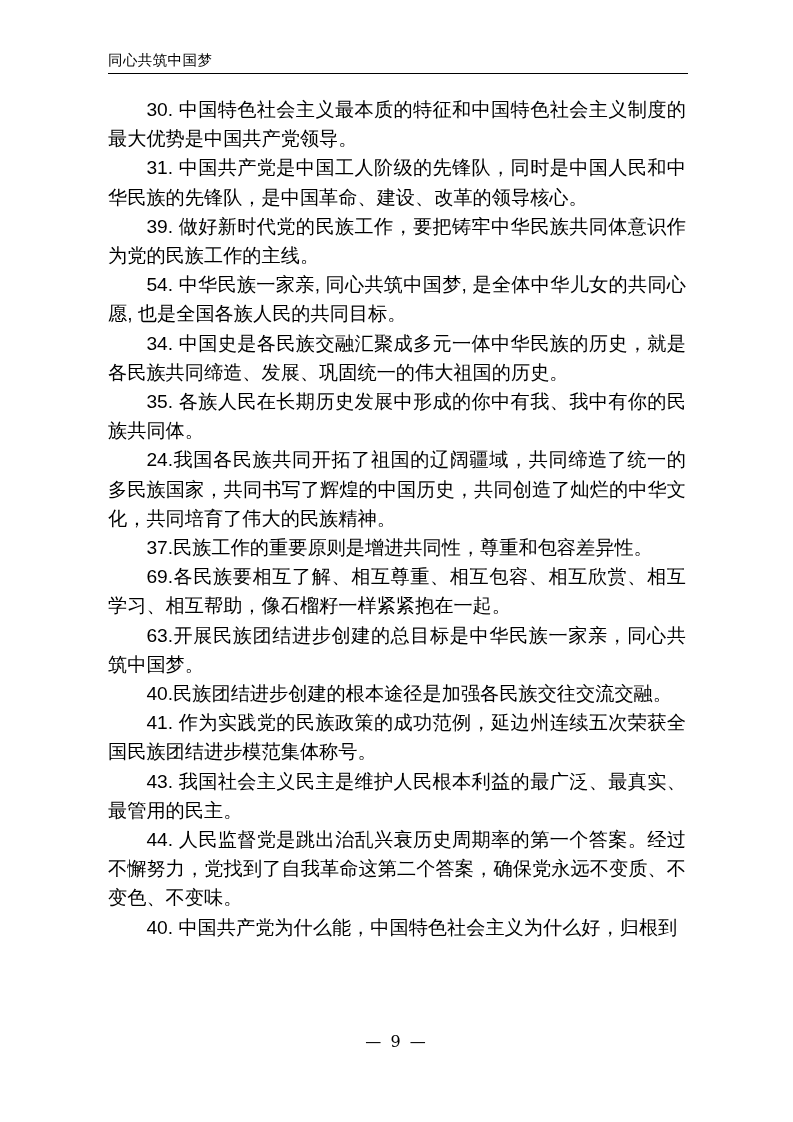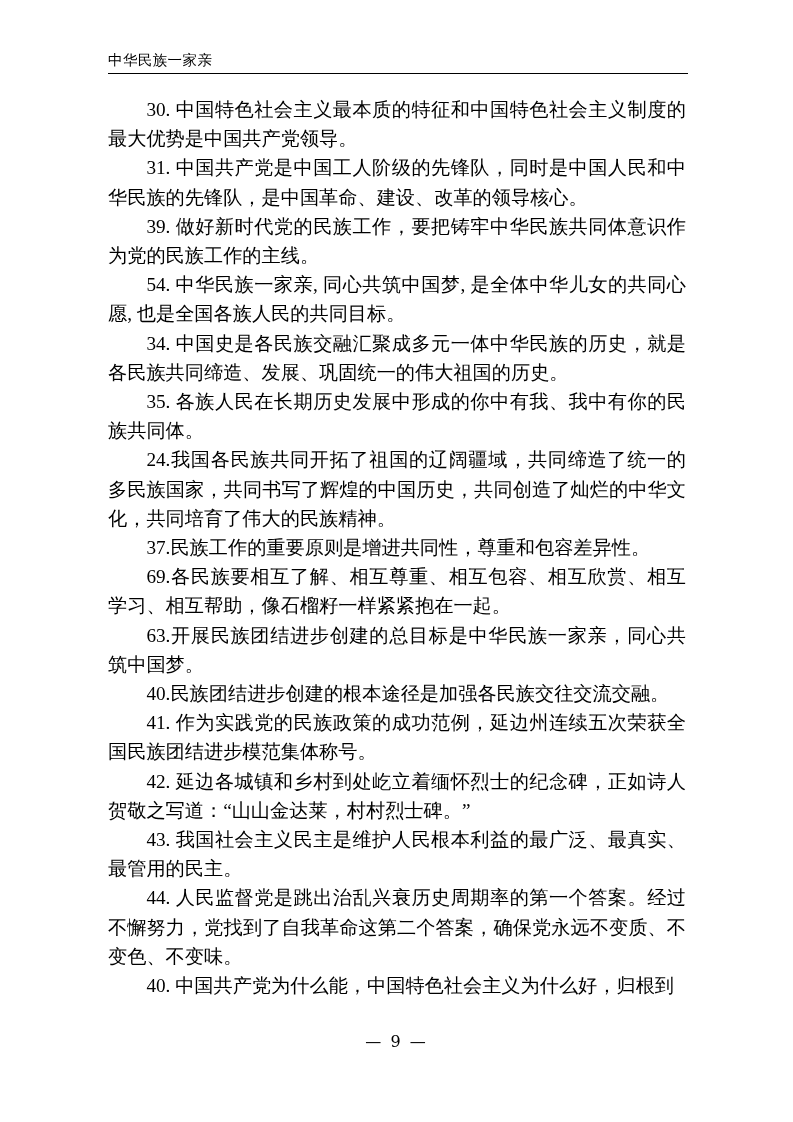--- a/index.html
+++ b/index.html
@@ -47,21 +47,21 @@
   
   .page-body {
     position: absolute;
     left: 108px;
     top: 95px;
     width: 578px;
     box-sizing: border-box;
   }
 
   .para {
-    font-family: Liberation Serif, serif;
+    font-family: Liberation Sans, sans-serif;
     font-size: 19.2px;
     line-height: 29.2px;
     text-align: justify;
     text-justify: inter-ideograph;
     text-indent: 2em;
     margin: 0;
     color: #000000;
     letter-spacing: 0px;
     word-break: break-all;
   }
@@ -82,38 +82,37 @@
     letter-spacing: 2px;
     color: #000000;
   }
 </style>
 </head>
 <body>
 
 <div class="page">
 
   <div class="page-header">
-    <div class="page-header-title">中华民族一家亲</div>
+    <div class="page-header-title">同心共筑中国梦</div>
     <div class="page-header-rule"></div>
   </div>
 
   <div class="page-body" id="body-container">
       <p class="para">30. 中国特色社会主义最本质的特征和中国特色社会主义制度的最大优势是中国共产党领导。</p>
       <p class="para">31. 中国共产党是中国工人阶级的先锋队，同时是中国人民和中华民族的先锋队，是中国革命、建设、改革的领导核心。</p>
       <p class="para">39. 做好新时代党的民族工作，要把铸牢中华民族共同体意识作为党的民族工作的主线。</p>
       <p class="para">54. 中华民族一家亲, 同心共筑中国梦, 是全体中华儿女的共同心愿, 也是全国各族人民的共同目标。</p>
       <p class="para">34. 中国史是各民族交融汇聚成多元一体中华民族的历史，就是各民族共同缔造、发展、巩固统一的伟大祖国的历史。</p>
       <p class="para">35. 各族人民在长期历史发展中形成的你中有我、我中有你的民族共同体。</p>
       <p class="para">24.我国各民族共同开拓了祖国的辽阔疆域，共同缔造了统一的多民族国家，共同书写了辉煌的中国历史，共同创造了灿烂的中华文化，共同培育了伟大的民族精神。</p>
       <p class="para">37.民族工作的重要原则是增进共同性，尊重和包容差异性。</p>
       <p class="para">69.各民族要相互了解、相互尊重、相互包容、相互欣赏、相互学习、相互帮助，像石榴籽一样紧紧抱在一起。</p>
       <p class="para">63.开展民族团结进步创建的总目标是中华民族一家亲，同心共筑中国梦。</p>
       <p class="para">40.民族团结进步创建的根本途径是加强各民族交往交流交融。</p>
       <p class="para">41. 作为实践党的民族政策的成功范例，延边州连续五次荣获全国民族团结进步模范集体称号。</p>
-      <p class="para">42. 延边各城镇和乡村到处屹立着缅怀烈士的纪念碑，正如诗人贺敬之写道：“山山金达莱，村村烈士碑。”</p>
       <p class="para">43. 我国社会主义民主是维护人民根本利益的最广泛、最真实、最管用的民主。</p>
       <p class="para">44. 人民监督党是跳出治乱兴衰历史周期率的第一个答案。经过不懈努力，党找到了自我革命这第二个答案，确保党永远不变质、不变色、不变味。</p>
       <p class="para">40. 中国共产党为什么能，中国特色社会主义为什么好，归根到</p>
     </div>
 
   <div class="page-footer">
     <div class="page-number">— 9 —</div>
   </div>
 
 </div>

